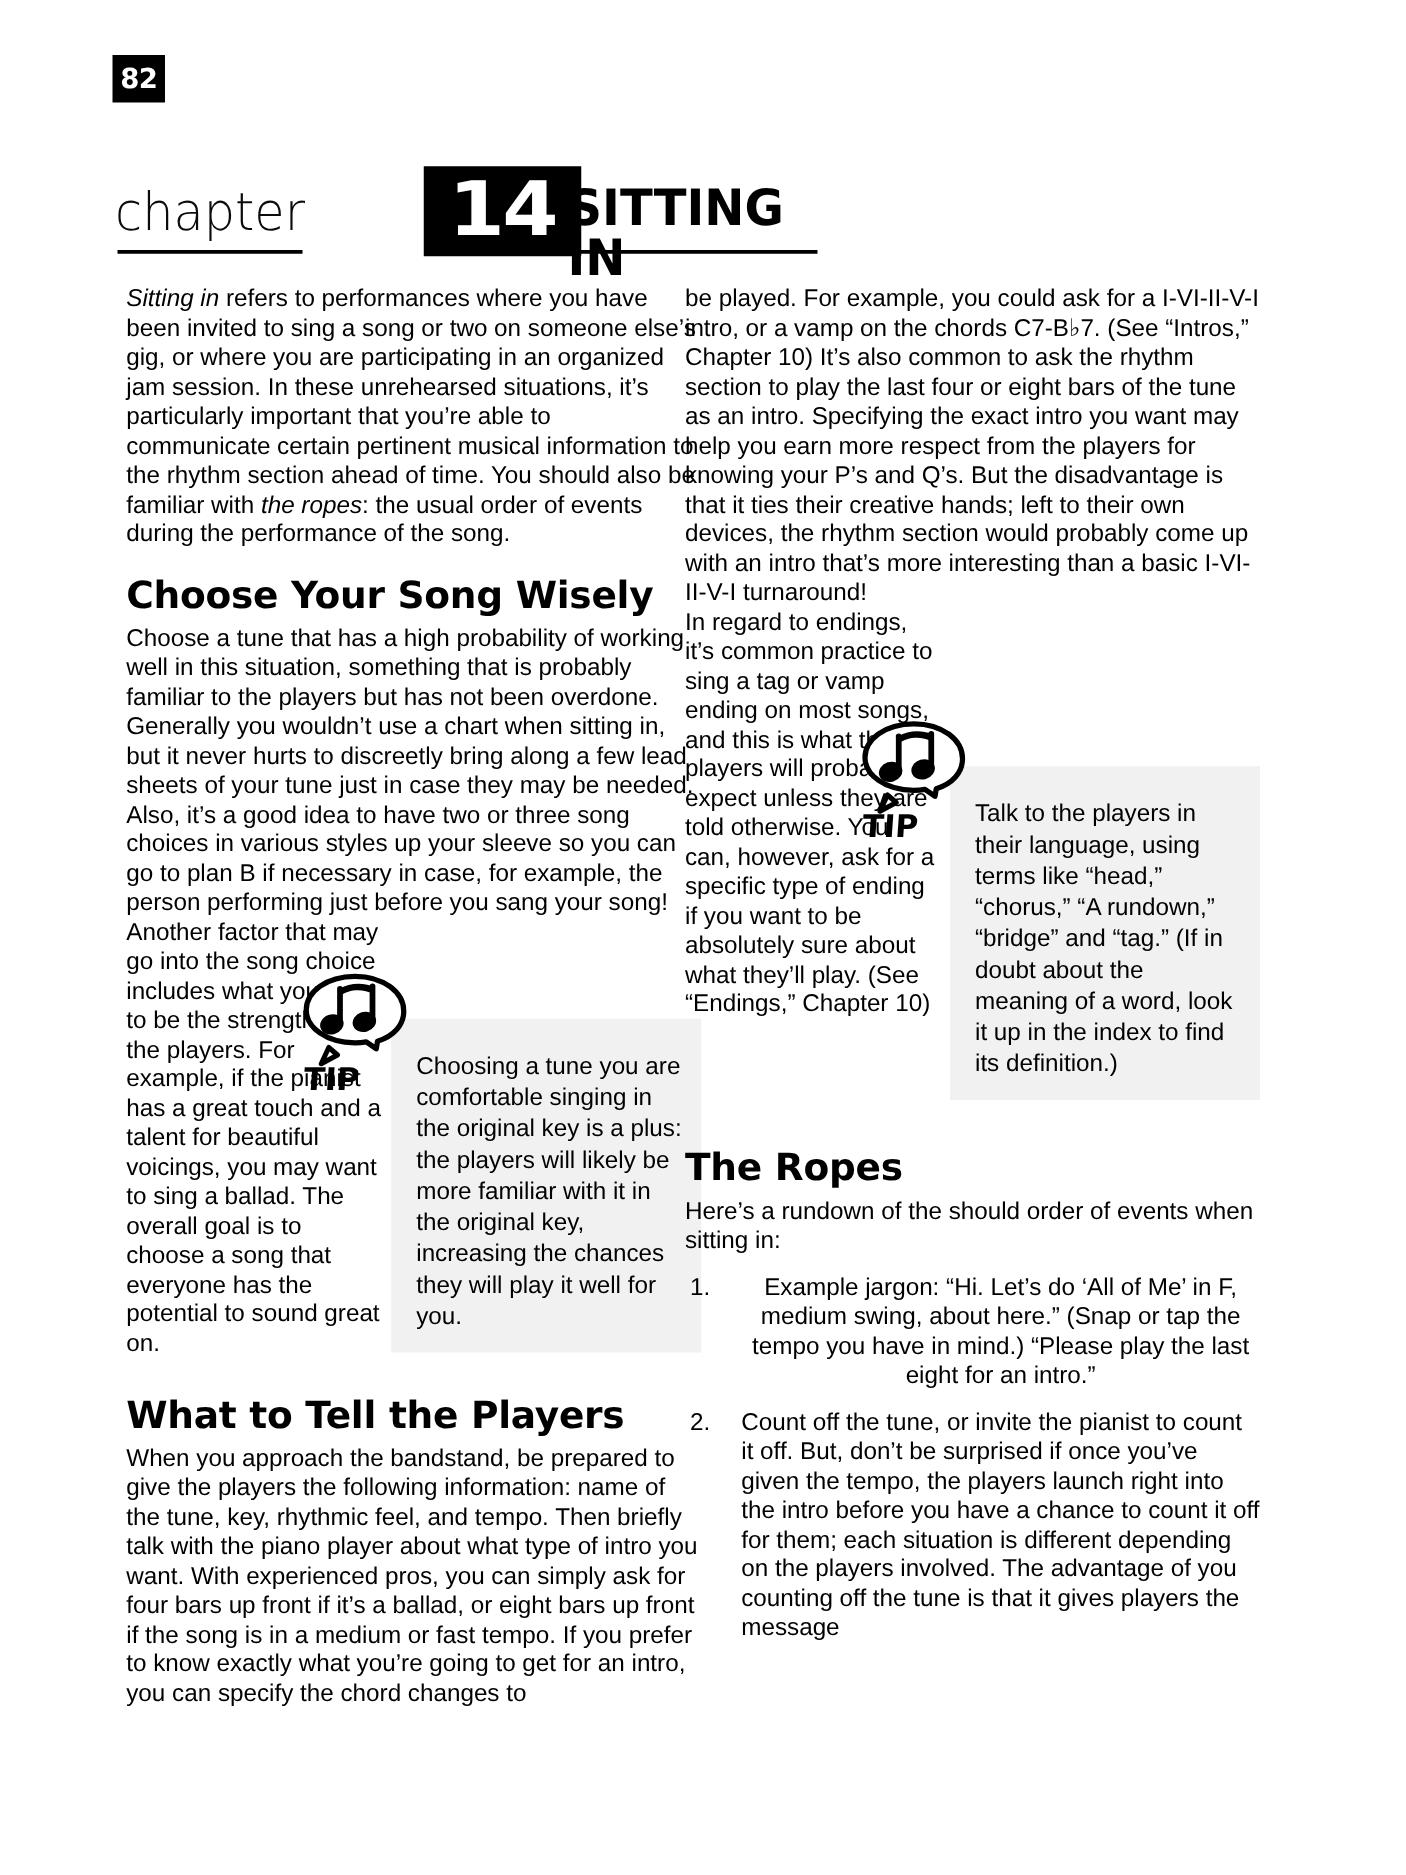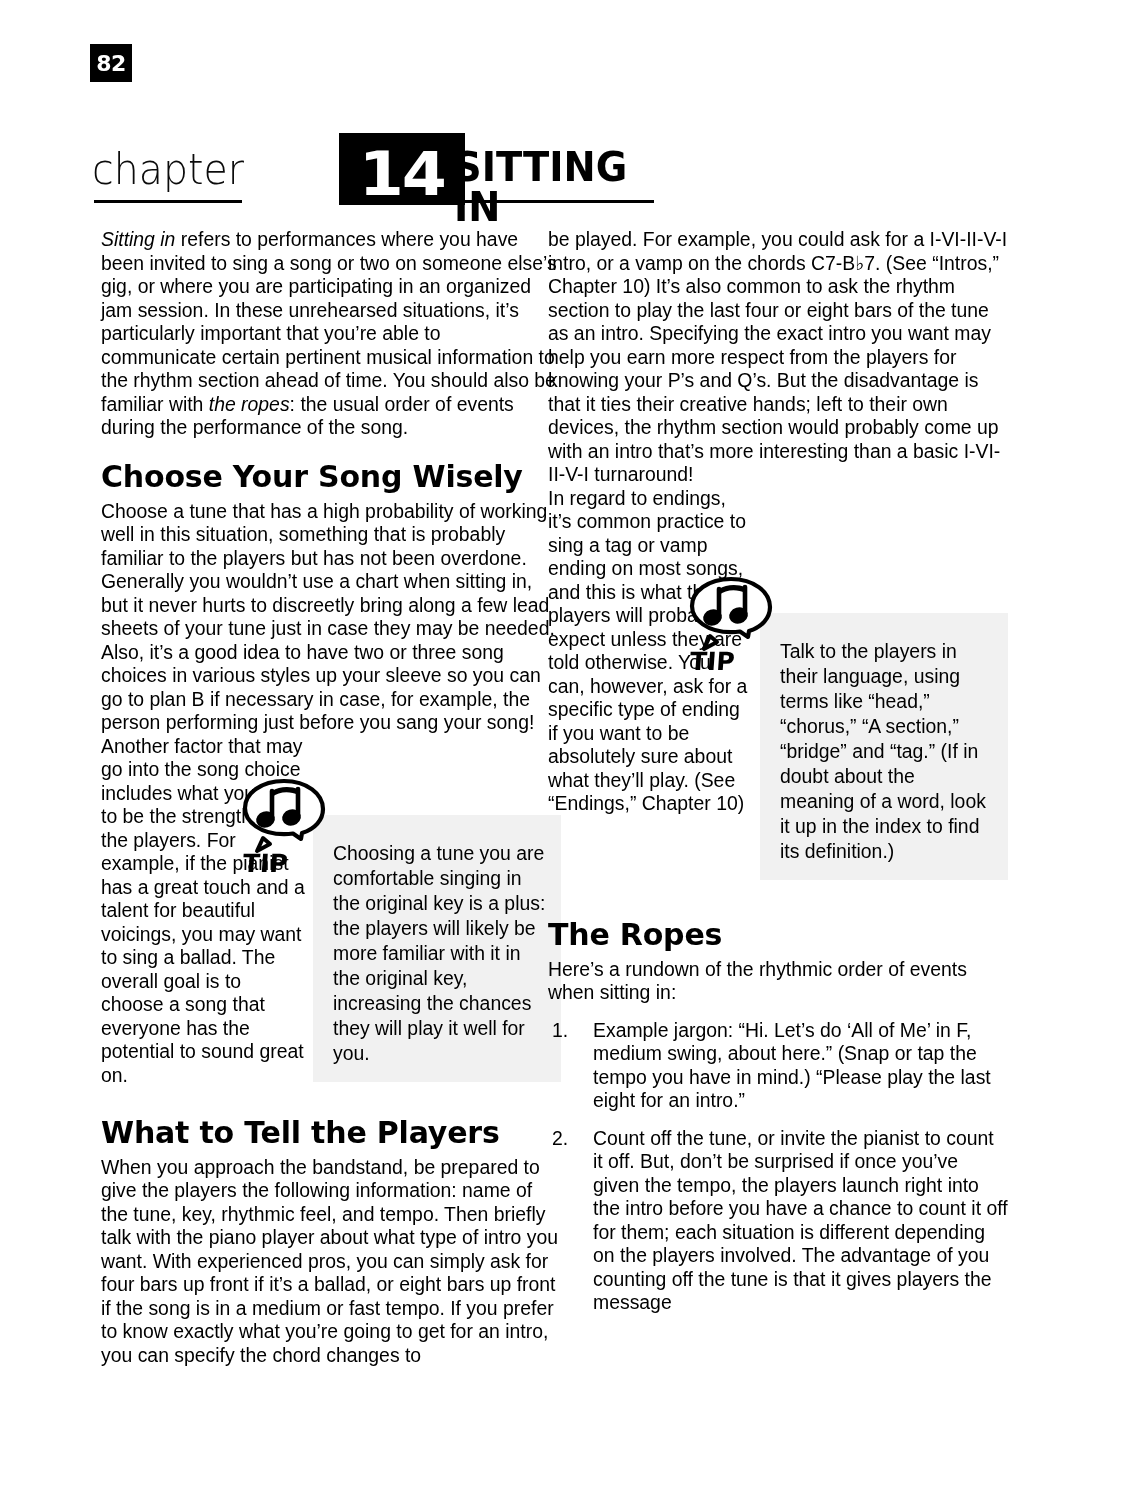--- a/index.html
+++ b/index.html
@@ -68,21 +68,21 @@
   }
   #chapter-number-box {
     position: absolute;
     left: 247px;
     top: 0px;
     width: 126px;
     height: 72px;
     background: #000000;
     color: #ffffff;
     display: flex;
-    align-items: flex-end;
+    align-items: center;
     justify-content: center;
   }
   #chapter-number-text {
     font-family: "DejaVu Sans", sans-serif;
     font-weight: bold;
     font-size: 60px;
     line-height: 1;
     letter-spacing: -2px;
     transform: scaleX(1.08) translateY(-1px);
   }
@@ -165,20 +165,21 @@
     padding-left: 45px;
     margin-bottom: 14px;
   }
   ol.ropes-list > li .num {
     position: absolute;
     left: 4px;
     top: 0;
   }
   ol.ropes-list > li .sub-para {
     margin-top: 0;
+    text-align: center;
   }
 </style>
 </head>
 <body>
 
 <div id="page">
 
   <div id="page-number-badge">
     <span>82</span>
   </div>
@@ -235,31 +236,31 @@
         <path d="M43 4 C66 4 82 17 82 32 C82 43 74 52 61 56 L60 62 L52 56.5 C49 57 46 57.2 43 57.2 C20 57.2 4 45 4 31 C4 16.5 20 4 43 4 Z" fill="#ffffff" stroke="#000000" stroke-width="4.2" stroke-linejoin="round"></path>
         <path d="M22 61 L16 74 L29 67 Z" fill="#ffffff" stroke="#000000" stroke-width="4" stroke-linejoin="round"></path>
         <path d="M31 14 L31 41" stroke="#000000" stroke-width="4.6" stroke-linecap="round" fill="none"></path>
         <path d="M57 12 L57 39" stroke="#000000" stroke-width="4.6" stroke-linecap="round" fill="none"></path>
         <path d="M31 14 C38 9 50 9 57 12 L57 18 C50 14 38 14 31 20 Z" fill="#000000"></path>
         <ellipse cx="24.5" cy="42.5" rx="9.5" ry="8" fill="#000000" transform="rotate(-16 24.5 42.5)"></ellipse>
         <ellipse cx="50.5" cy="40.5" rx="9.5" ry="8" fill="#000000" transform="rotate(-16 50.5 40.5)"></ellipse>
         <text x="8" y="95" font-family="DejaVu Sans, sans-serif" font-size="25" font-weight="bold" fill="#000000" transform="skewX(-4)">TIP</text>
       </svg>
       <div class="tip-text-box">
-        <p>Talk to the players in their language, using terms like “head,” “chorus,” “A section,” “bridge” and “tag.” (If in doubt about the meaning of a word, look it up in the index to find its definition.)</p>
+        <p>Talk to the players in their language, using terms like “head,” “chorus,” “A rundown,” “bridge” and “tag.” (If in doubt about the meaning of a word, look it up in the index to find its definition.)</p>
       </div>
     </div>
 
     <p class="body-para">In regard to endings, it’s common practice to sing a tag or vamp ending on most songs, and this is what the players will probably expect unless they are told otherwise.  You can, however, ask for a specific type of ending if you want to be absolutely sure about what they’ll play.  (See “Endings,” Chapter 10)</p>
 
     <div style="clear:both;"></div>
 
     <h2 class="section-heading" style="margin-top:34px;">The Ropes</h2>
 
-    <p class="body-para">Here’s a rundown of the rhythmic order of events when sitting in:</p>
+    <p class="body-para">Here’s a rundown of the should order of events when sitting in:</p>
 
     <ol class="ropes-list">
       <li>
         <span class="num">1.</span>
         <div class="sub-para">Example jargon:  “Hi.  Let’s do ‘All of Me’ in F, medium swing, about here.” (Snap or tap the tempo you have in mind.)  “Please play the last eight for an intro.”</div>
       </li>
       <li>
         <span class="num">2.</span>
         <span>Count off the tune, or invite the pianist to count it off.  But, don’t be surprised if once you’ve given the tempo, the players launch right into the intro before you have a chance to count it off for them; each situation is different depending on the players involved.  The advantage of you counting off the tune is that it gives players the message</span>
       </li>

